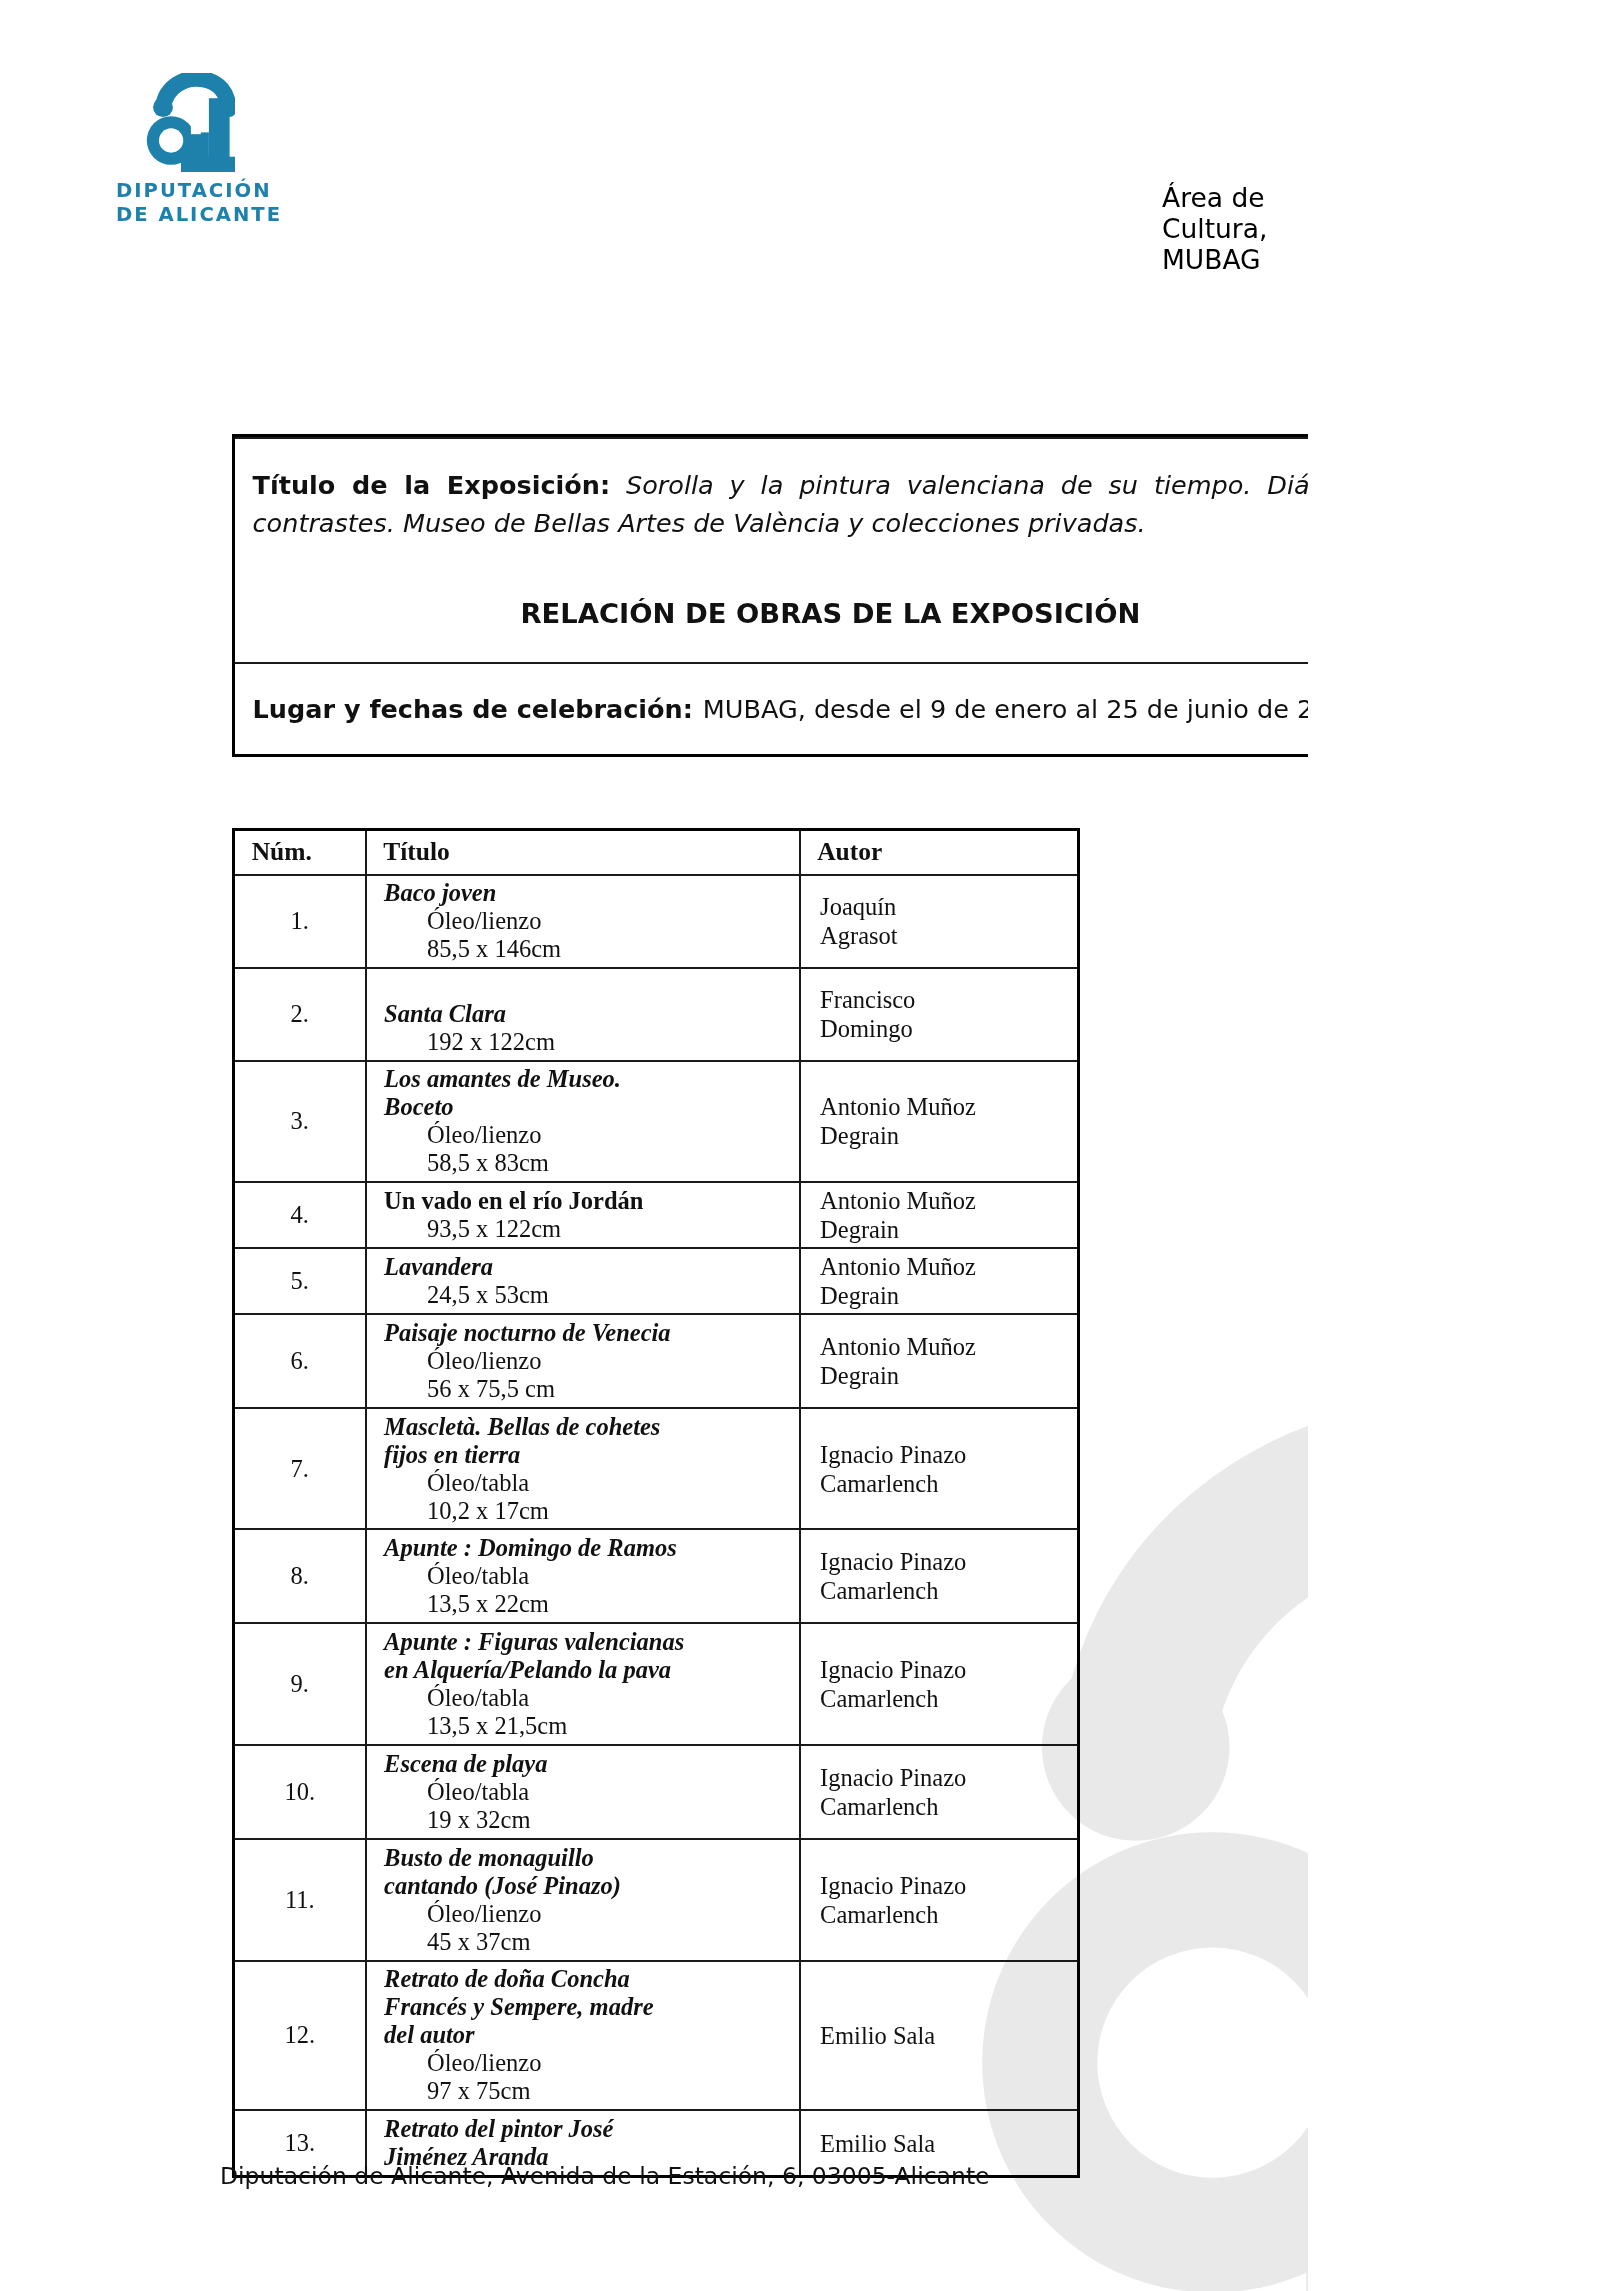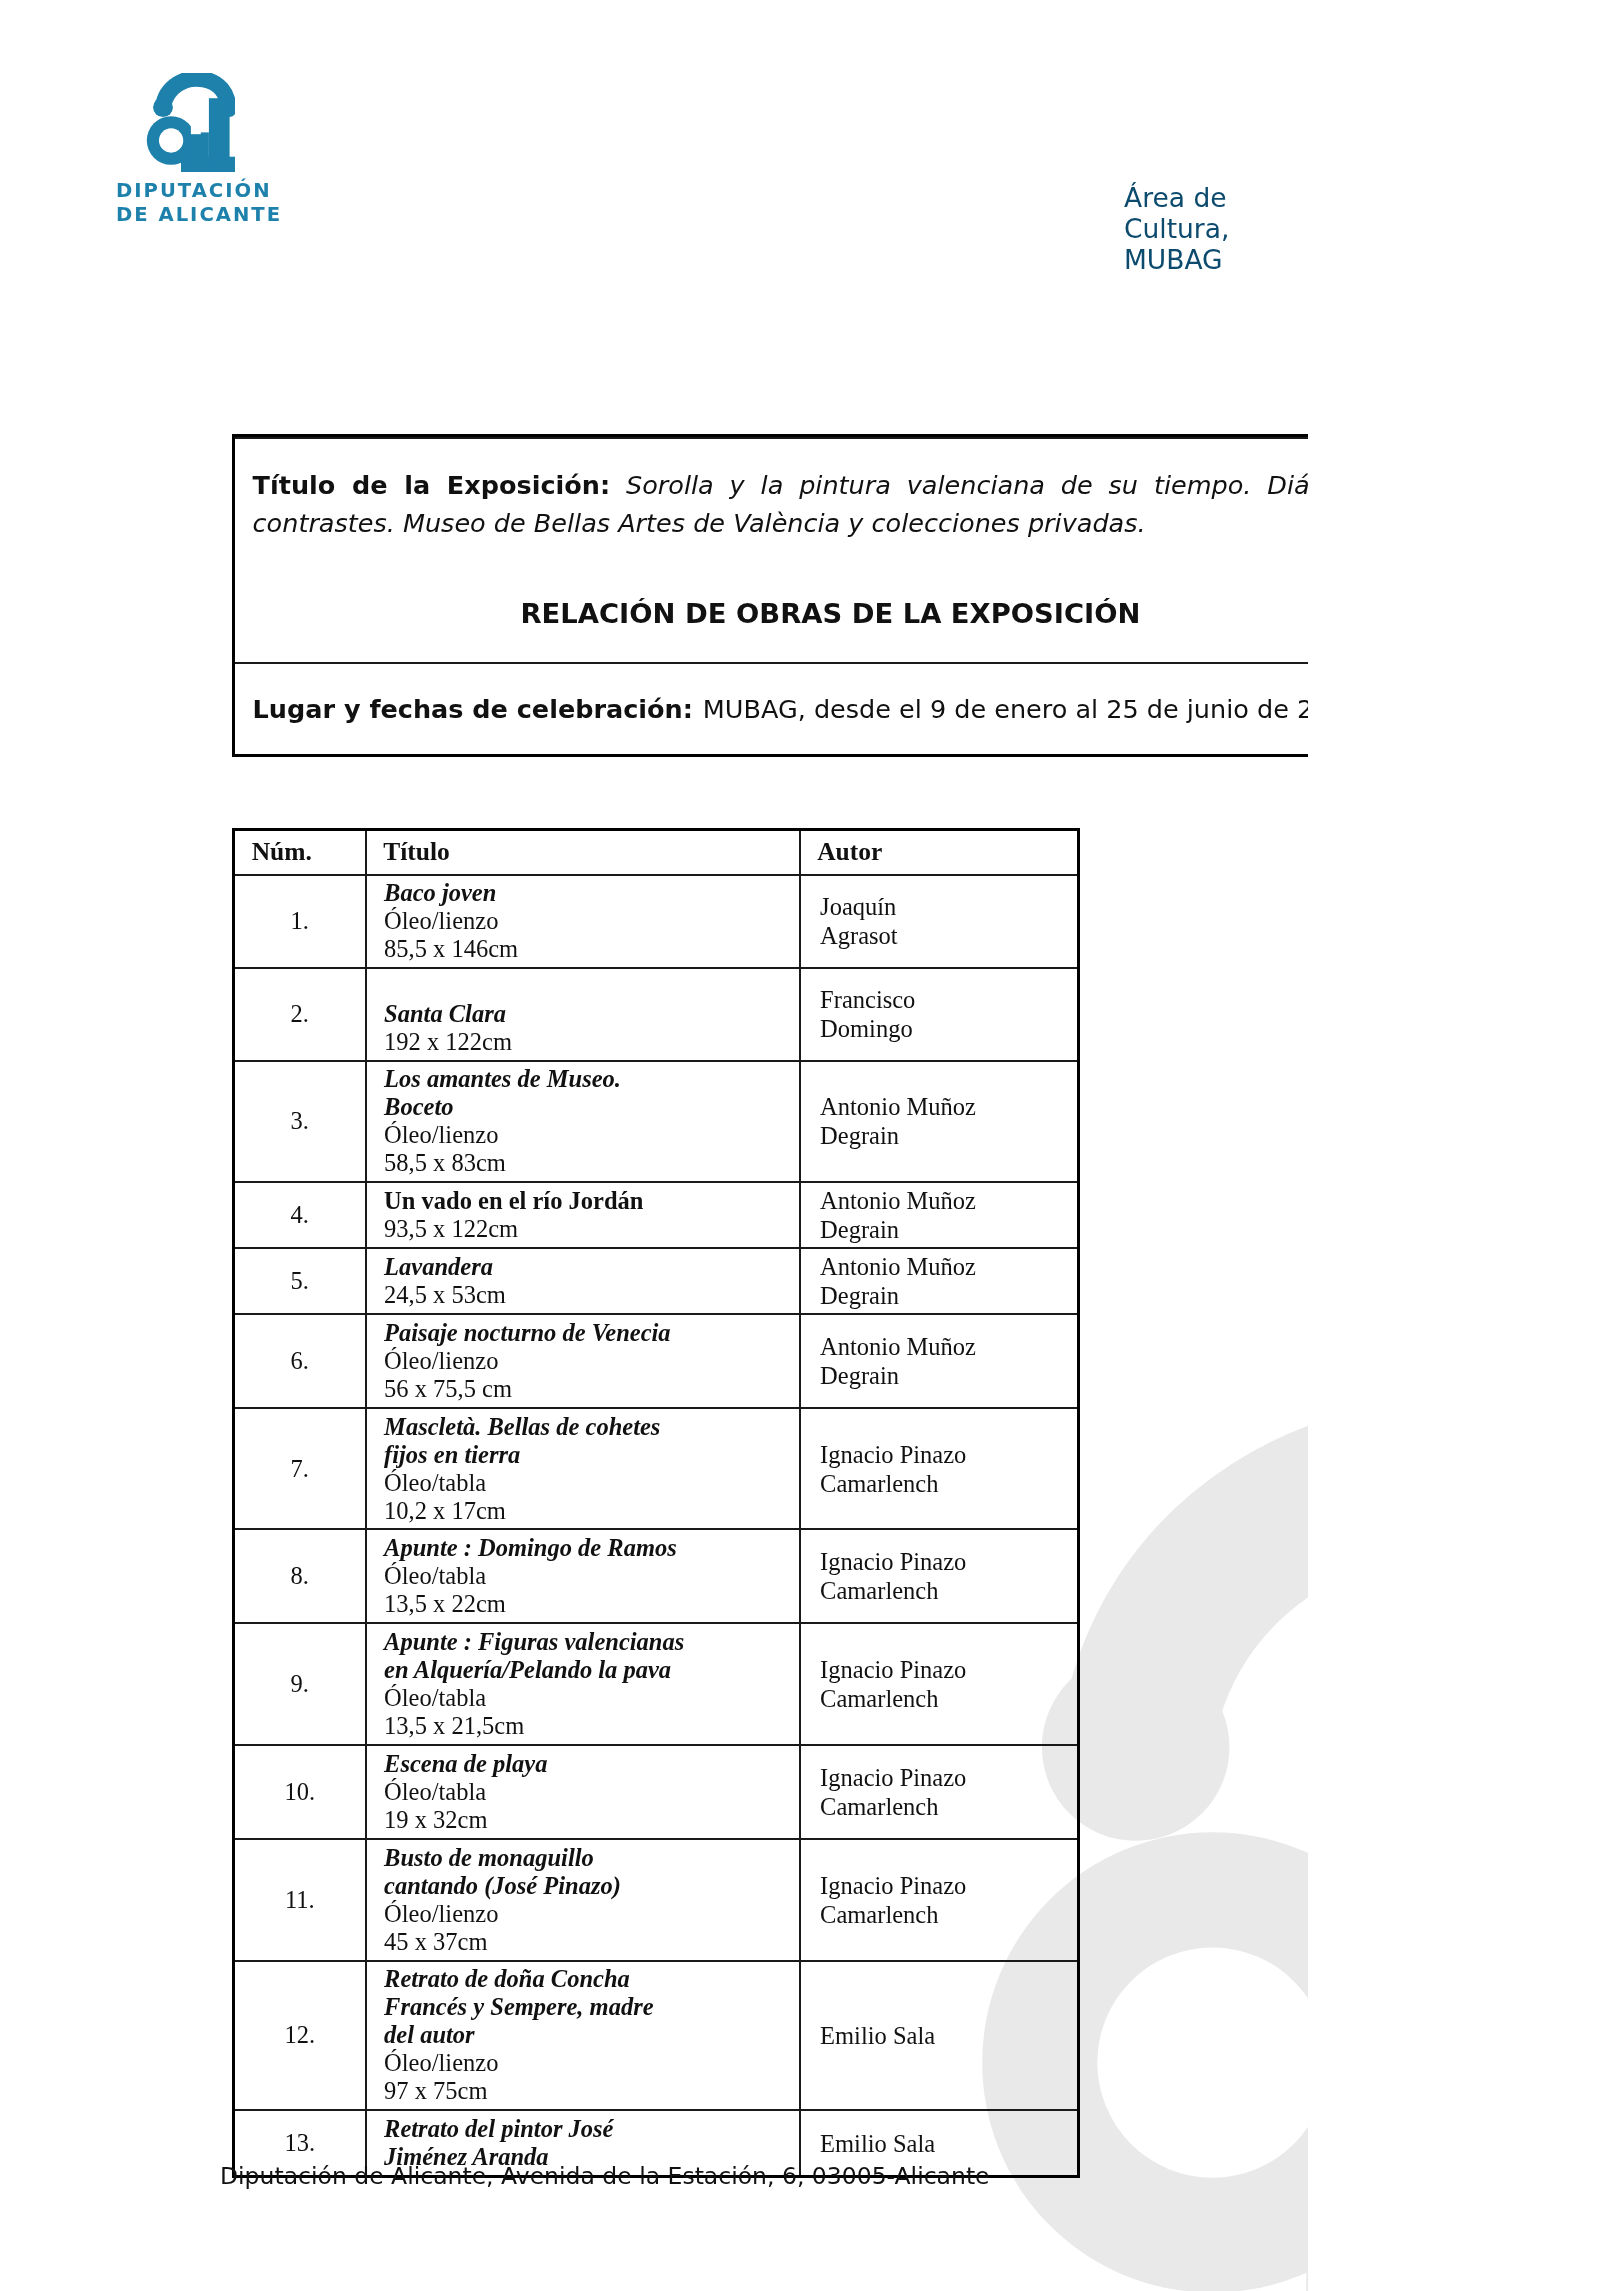--- a/index.html
+++ b/index.html
@@ -8,21 +8,21 @@
     overflow:hidden; font-family:"DejaVu Sans","Liberation Sans",sans-serif;
     color:#111;
   }
   
   .watermark { position:absolute; left:965px; top:1423px; z-index:0; color:var(--wm,#e9e9e9); }
   
   .logo { position:absolute; left:116px; top:73px; z-index:1; color:var(--accent,#1d81ac); }
   .logo .glyph { display:block; margin-left:29px; }
   .logo-text { margin-top:6.9px; font-weight:bold; font-size:19.6px; letter-spacing:2px; line-height:24.5px; }
   
-  .header-right { position:absolute; left:1124px; top:182px; z-index:1; font-size:26.5px; color:#0c4a6e; }
+  .header-right { position:absolute; left:1162px; top:182px; z-index:1; font-size:26.5px; color:#000000; }
   
   .info-box { position:absolute; left:232px; top:434px; width:1197px; z-index:1;
     border:3.9px solid #000; box-sizing:border-box; background:transparent; }
   .box-section { border-top:2px solid #1a1a1a; }
   .box-section.first { border-top:none; }
   .box-title-row { height:98px; display:flex; align-items:center; justify-content:center;
     font-weight:bold; font-size:27.4px; }
   .box-exh { min-height:73px; padding:26.5px 17.6px 22.5px 17.6px; font-size:25.5px; line-height:38px; text-align:justify; }
   .box-exh .label { font-weight:bold; }
   .box-exh .value { font-style:italic; }
@@ -35,21 +35,21 @@
   .works-table col.c-num { width:132px; }
   .works-table col.c-title { width:434px; }
   .works-table col.c-author { width:279px; }
   .works-table th, .works-table td { border:2px solid #1a1a1a; box-sizing:border-box; }
   .works-table th { font-weight:bold; text-align:left; font-size:25.5px; height:45px;
     vertical-align:middle; padding:2px 5.9px 2px 16.7px; }
   td.num { text-align:center; vertical-align:middle; font-size:24.5px; }
   td.titlecell { vertical-align:top; padding:3.9px 7.8px 3.9px 17.6px; }
   .t-line { font-weight:bold; font-style:italic; line-height:28px; }
   .t-line.up { font-style:normal; }
-  .d-line { line-height:28px; }
+  .d-line { line-height:28px;margin-left:43px; }
   .blank-line { height:26.5px; }
   td.authorcell { vertical-align:middle; padding:2.9px 5.9px 2.9px 19.6px; }
   .a-line { line-height:29px; }
   
   .footer { position:absolute; left:220px; top:2162px; width:1176px; z-index:1;
     display:flex; justify-content:space-between; font-size:23.5px; }
 </style>
 </head>
 <body>
 

